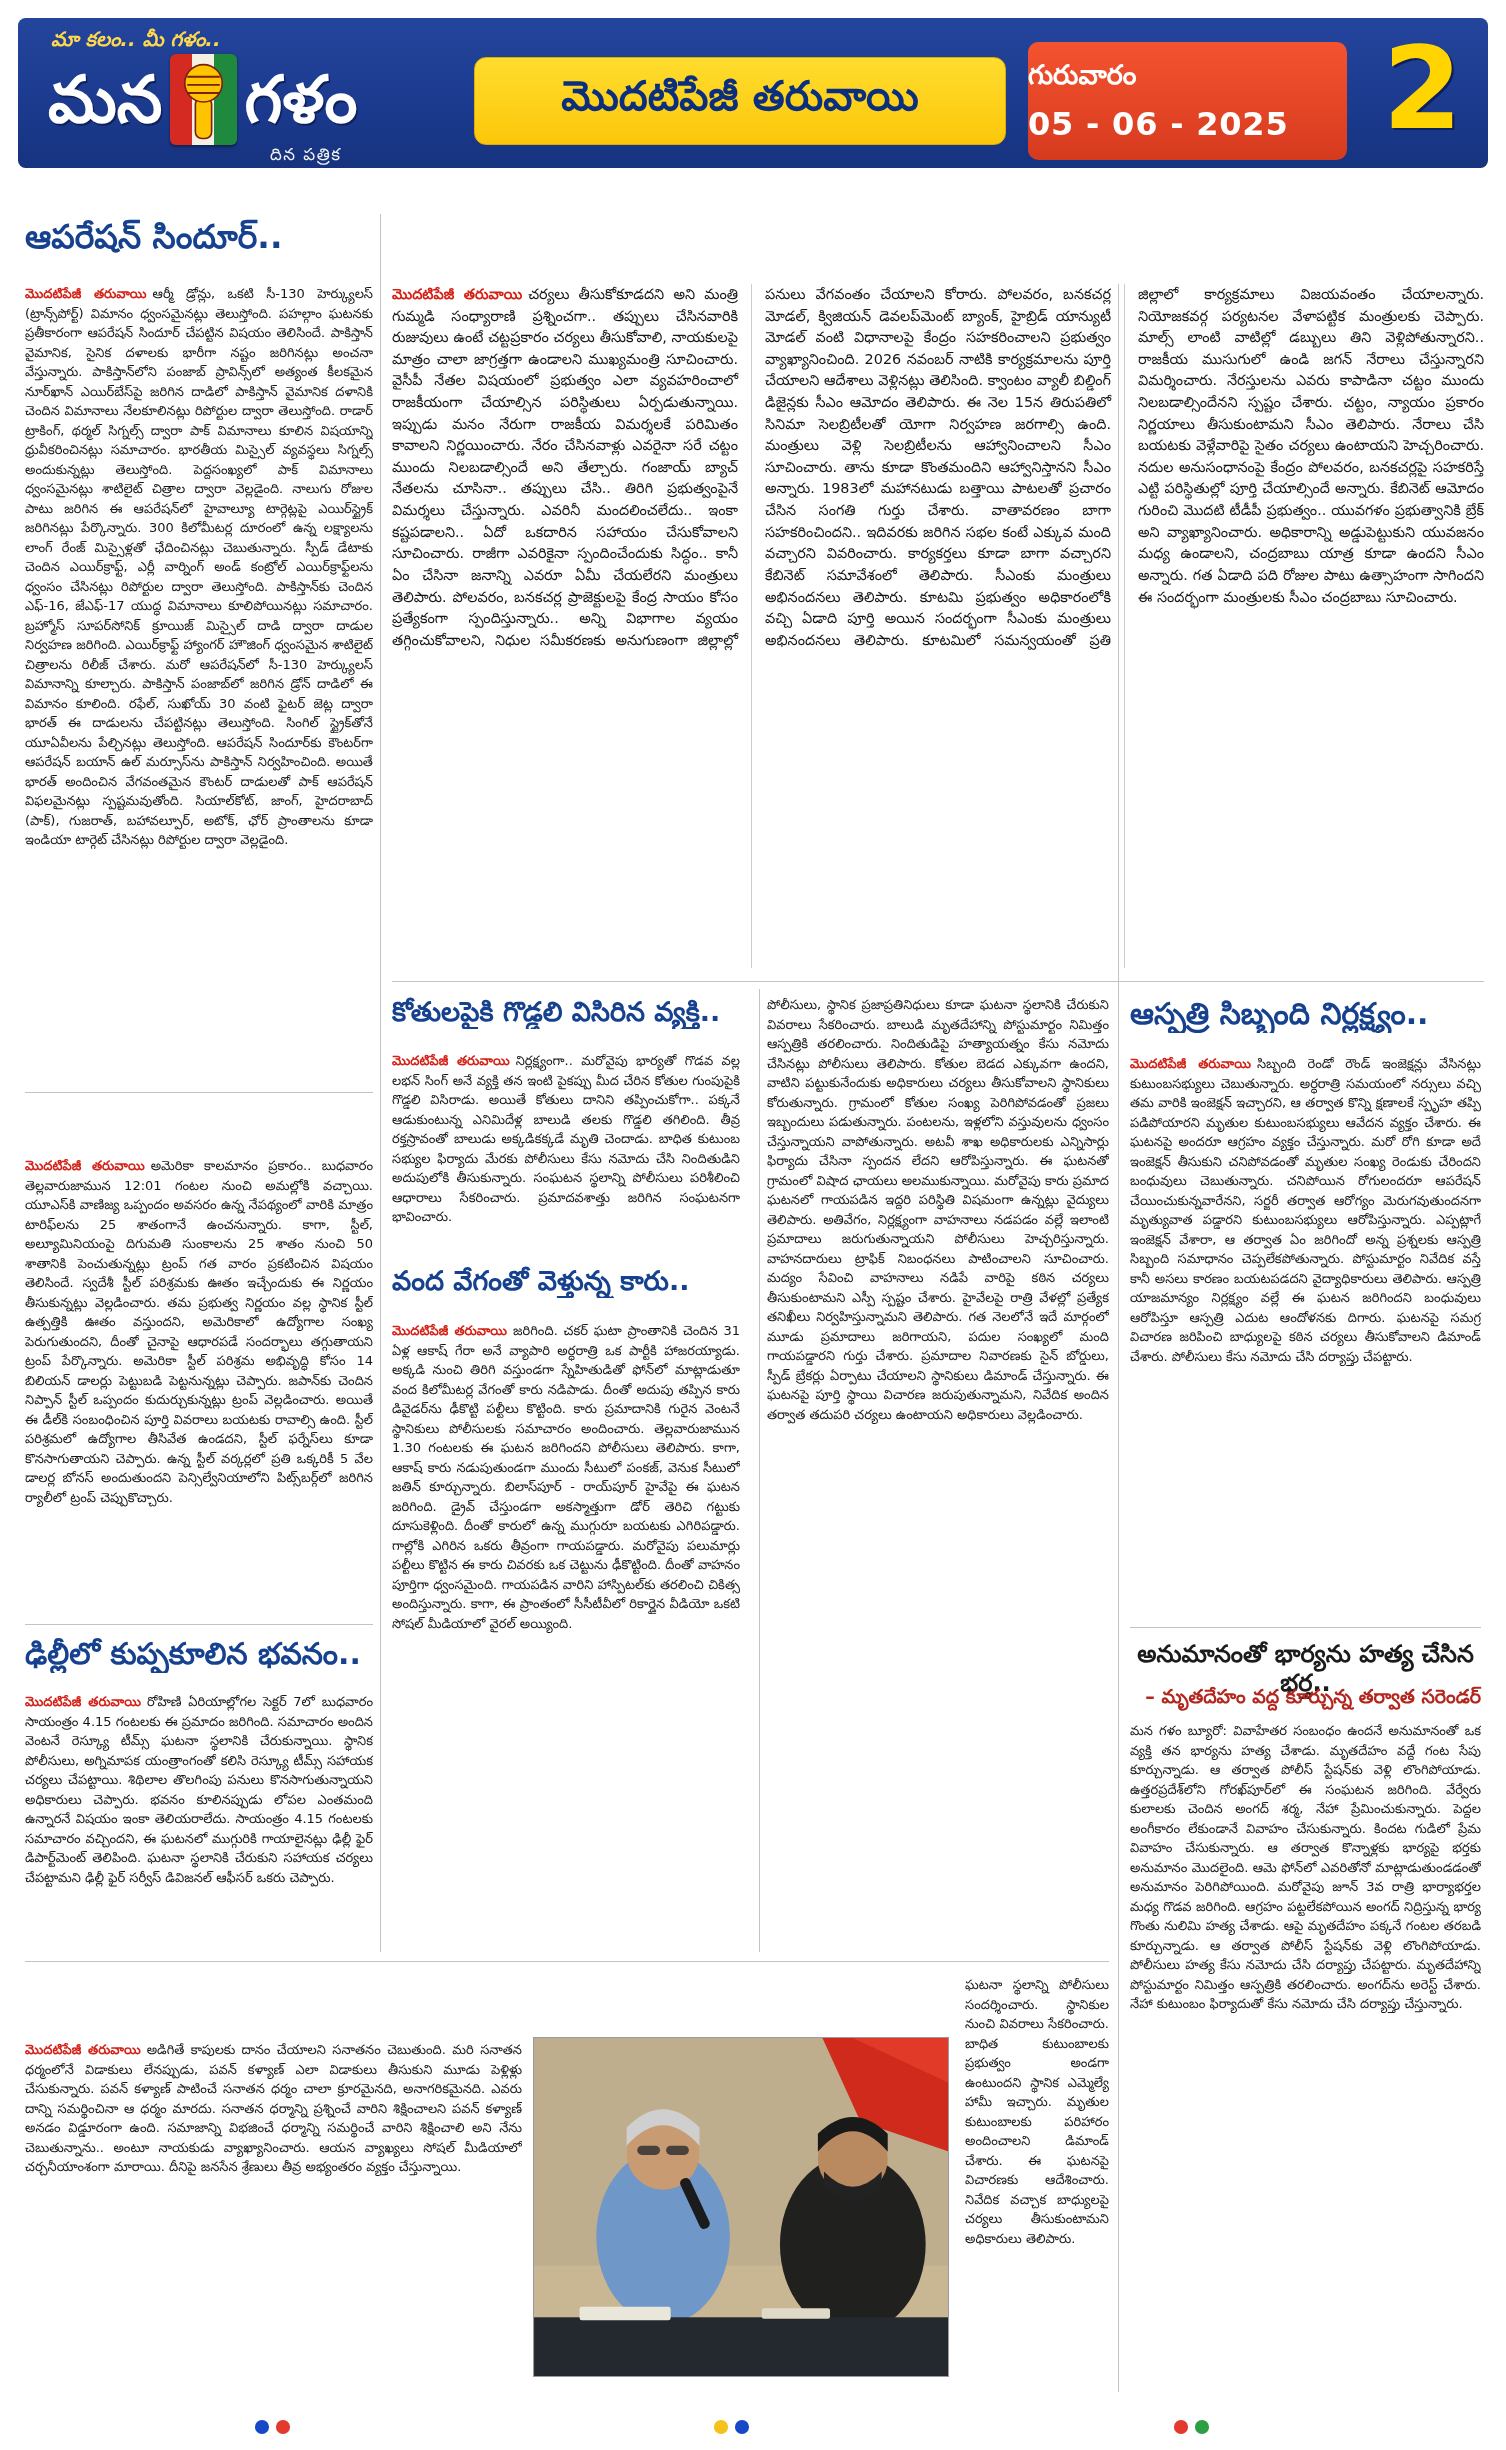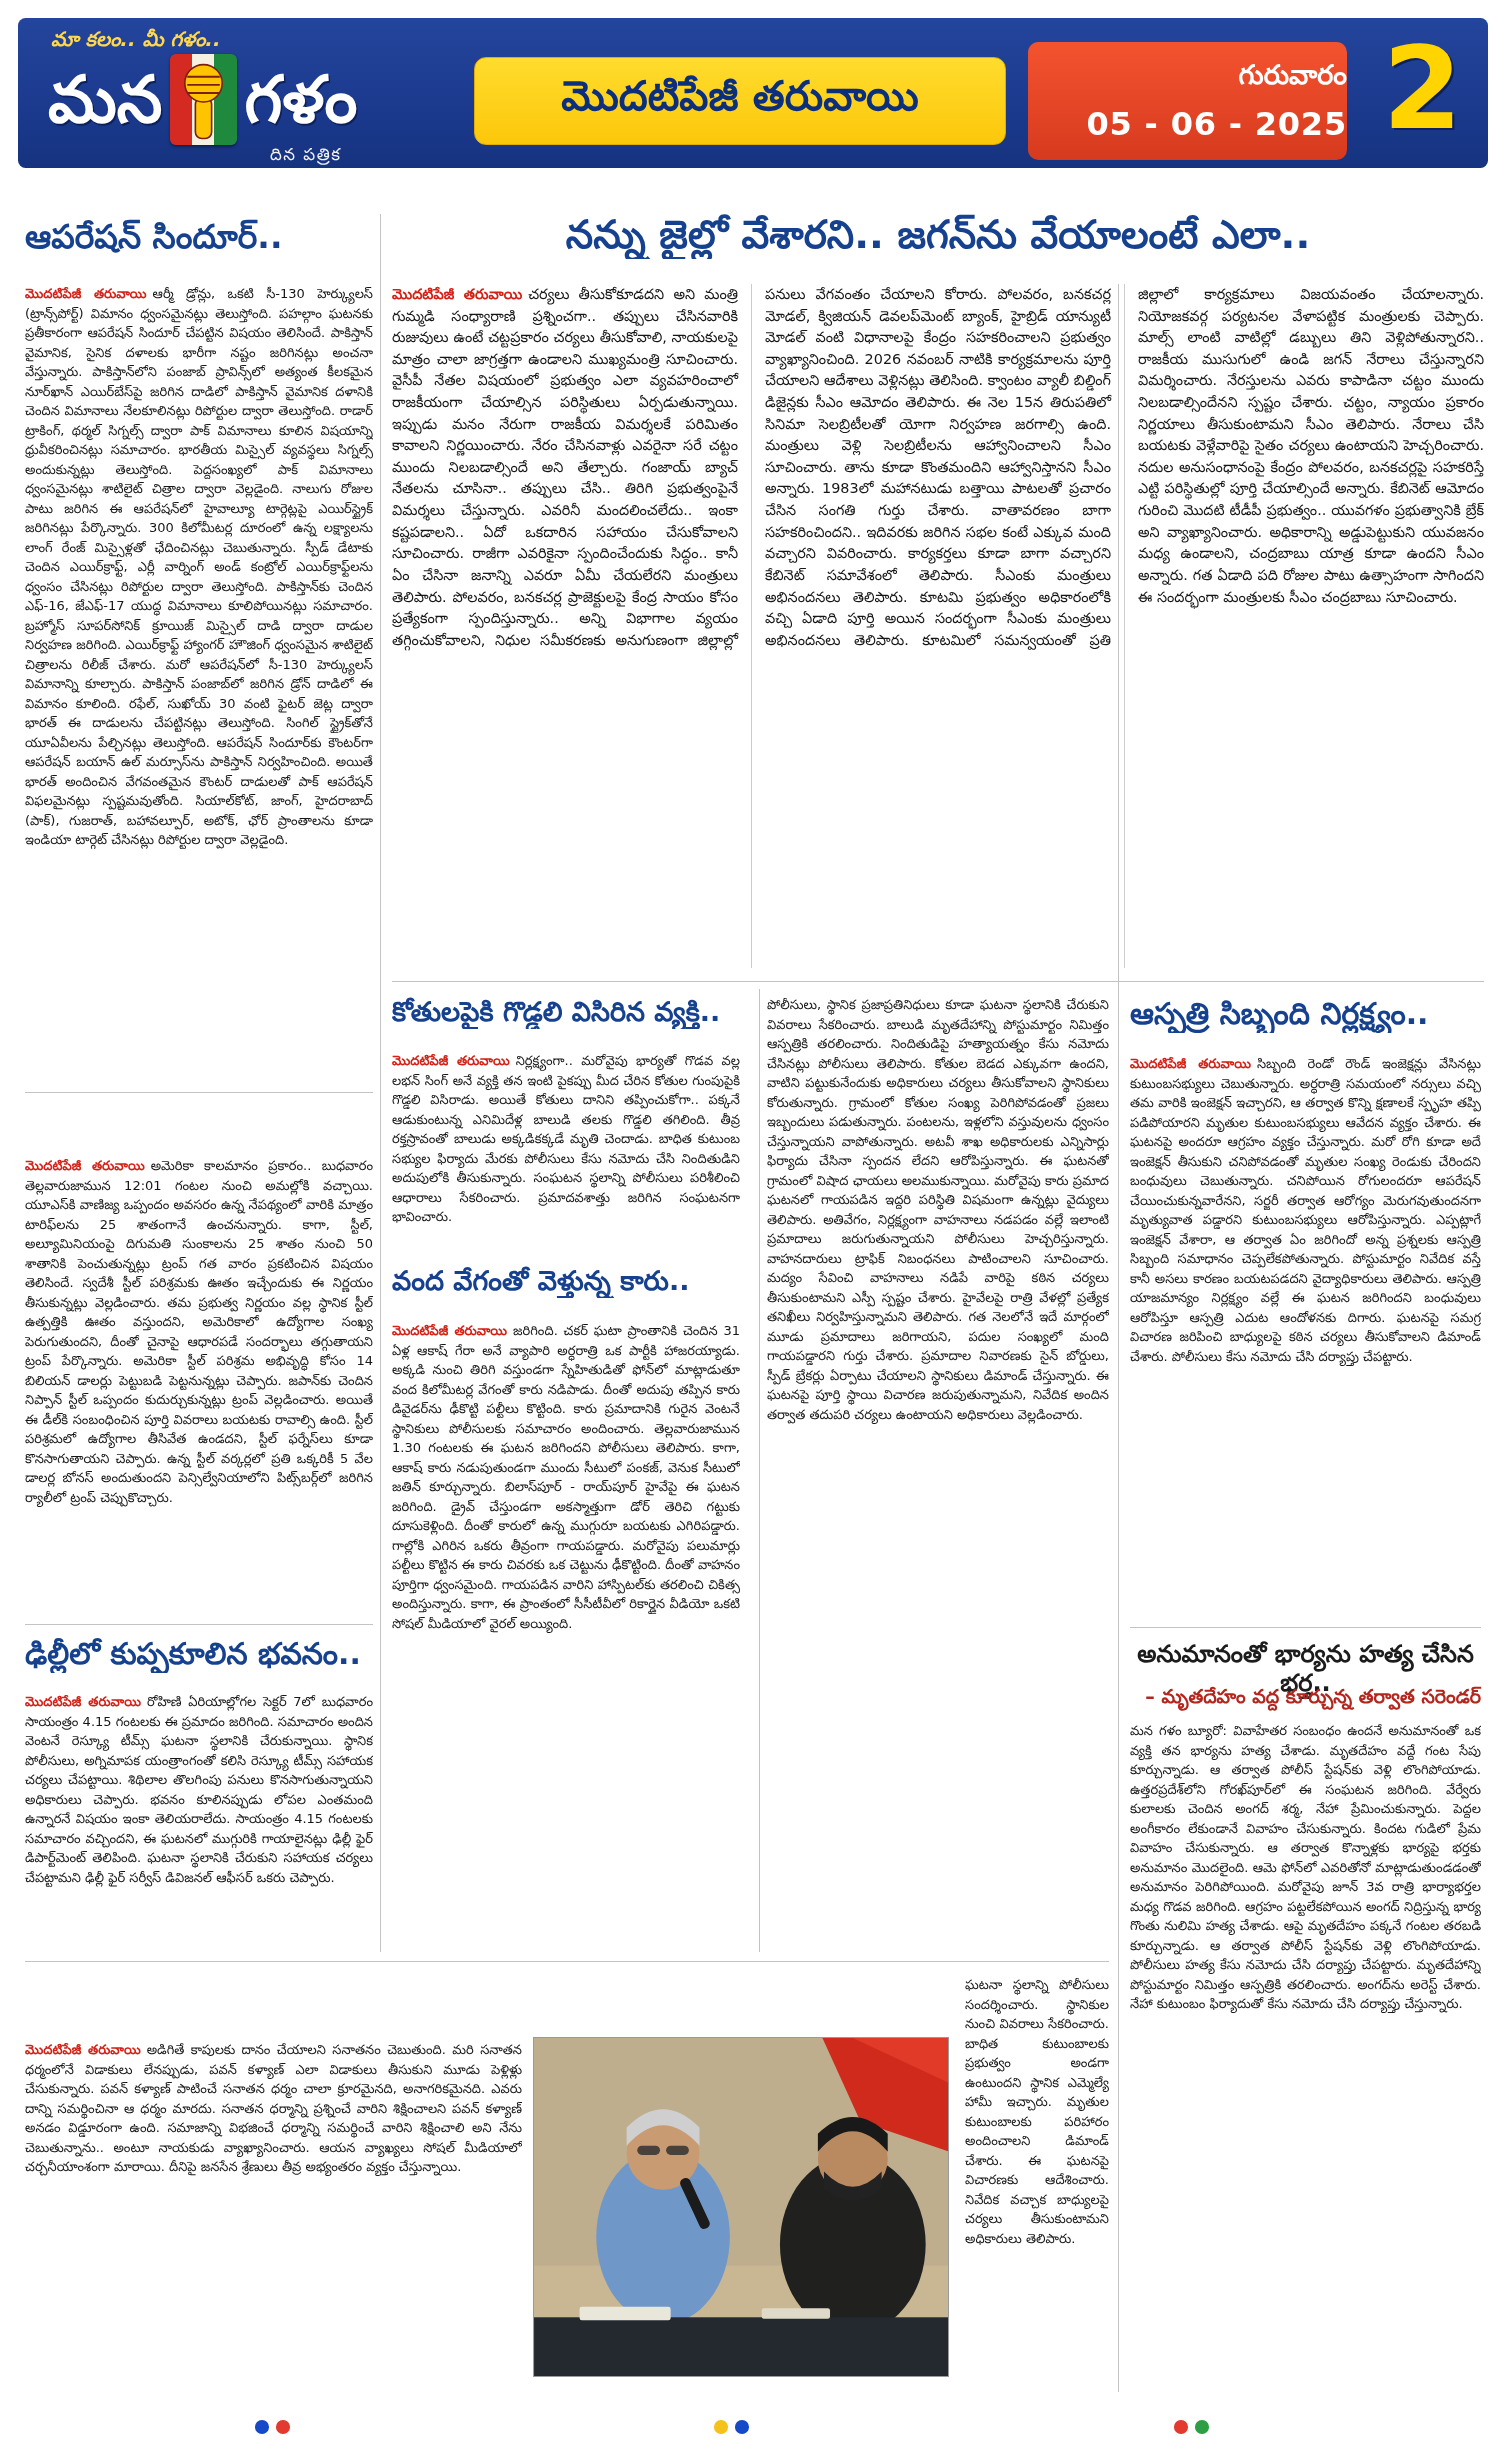--- a/index.html
+++ b/index.html
@@ -26,21 +26,21 @@
   .logo-sub { position:absolute; left:252px; top:126px; font-size:16.7px; color:#f3f3f3; letter-spacing:1.5px; }
   .banner {
     position:absolute; left:456px; top:39px; width:532px; height:88px;
     background:linear-gradient(180deg,#ffdc2e,#fcc70a); border:1.5px solid #e2ab00; border-radius:12px;
     display:flex; align-items:center; justify-content:center;
     font-size:41px; font-weight:800; color:#0b2f7d;
   }
   .datebox {
     position:absolute; left:1010px; top:24px; width:319px; height:118px;
     background:linear-gradient(180deg,#f4532f,#d63a1e); border-radius:10.6px;
-    display:flex; flex-direction:column; align-items:flex-end; justify-content:center; gap:7.6px;
+    display:flex; flex-direction:column; align-items:flex-start; justify-content:center; gap:7.6px;
   }
   .datebox .day { font-size:27px; color:#ffffff; font-weight:700; }
   .datebox .date { font-size:32px; color:#ffffff; font-weight:800; letter-spacing:0.8px; }
   .pagenum { position:absolute; right:26px; top:7.6px; font-size:114px; font-weight:800; color:#ffd400; line-height:1.1; text-shadow:2.3px 2.3px 0 #0c205c; }
 
   
   .vrule { position:absolute; width:0.8px; background:#c3c3c3; }
   .hrule { position:absolute; height:0.8px; background:#c3c3c3; }
 
   
@@ -95,21 +95,20 @@
   <div class="bt" style="left:25px;top:1156px;width:348px;height:456px">
     <span class="leadin">మొదటిపేజీ తరువాయి</span><span>అమెరికా కాలమానం ప్రకారం.. బుధవారం తెల్లవారుజామున 12:01 గంటల నుంచి అమల్లోకి వచ్చాయి. యూఎస్‌కి వాణిజ్య ఒప్పందం అవసరం ఉన్న నేపథ్యంలో వారికి మాత్రం టారిఫ్‌లను 25 శాతంగానే ఉంచనున్నారు. కాగా, స్టీల్, అల్యూమినియంపై దిగుమతి సుంకాలను 25 శాతం నుంచి 50 శాతానికి పెంచుతున్నట్లు ట్రంప్ గత వారం ప్రకటించిన విషయం తెలిసిందే. స్వదేశీ స్టీల్ పరిశ్రమకు ఊతం ఇచ్చేందుకు ఈ నిర్ణయం తీసుకున్నట్లు వెల్లడించారు. తమ ప్రభుత్వ నిర్ణయం వల్ల స్థానిక స్టీల్ ఉత్పత్తికి ఊతం వస్తుందని, అమెరికాలో ఉద్యోగాల సంఖ్య పెరుగుతుందని, దీంతో చైనాపై ఆధారపడే సందర్భాలు తగ్గుతాయని ట్రంప్ పేర్కొన్నారు. అమెరికా స్టీల్ పరిశ్రమ అభివృద్ధి కోసం 14 బిలియన్ డాలర్లు పెట్టుబడి పెట్టనున్నట్లు చెప్పారు. జపాన్‌కు చెందిన నిప్పాన్ స్టీల్ ఒప్పందం కుదుర్చుకున్నట్లు ట్రంప్ వెల్లడించారు. అయితే ఈ డీల్‌కి సంబంధించిన పూర్తి వివరాలు బయటకు రావాల్సి ఉంది. స్టీల్ పరిశ్రమలో ఉద్యోగాల తీసివేత ఉండదని, స్టీల్ ఫర్నేస్‌లు కూడా కొనసాగుతాయని చెప్పారు. ఉన్న స్టీల్ వర్కర్లలో ప్రతి ఒక్కరికీ 5 వేల డాలర్ల బోనస్ అందుతుందని పెన్సిల్వేనియాలోని పిట్స్‌బర్గ్‌లో జరిగిన ర్యాలీలో ట్రంప్ చెప్పుకొచ్చారు.</span>
   </div>
 
   <div class="hrule" style="left:25px;top:1624px;width:348px"></div>
   <h2 class="headline" style="left:25px;top:1636px;width:348px;font-size:30px">ఢిల్లీలో కుప్పకూలిన భవనం..</h2>
   <div class="bt" style="left:25px;top:1692px;width:348px;height:255px">
     <span class="leadin">మొదటిపేజీ తరువాయి</span><span>రోహిణి ఏరియాల్లోగల సెక్టర్ 7లో బుధవారం సాయంత్రం 4.15 గంటలకు ఈ ప్రమాదం జరిగింది. సమాచారం అందిన వెంటనే రెస్క్యూ టీమ్స్ ఘటనా స్థలానికి చేరుకున్నాయి. స్థానిక పోలీసులు, అగ్నిమాపక యంత్రాంగంతో కలిసి రెస్క్యూ టీమ్స్ సహాయక చర్యలు చేపట్టాయి. శిథిలాల తొలగింపు పనులు కొనసాగుతున్నాయని అధికారులు చెప్పారు. భవనం కూలినప్పుడు లోపల ఎంతమంది ఉన్నారనే విషయం ఇంకా తెలియరాలేదు. సాయంత్రం 4.15 గంటలకు సమాచారం వచ్చిందని, ఈ ఘటనలో ముగ్గురికి గాయాలైనట్లు ఢిల్లీ ఫైర్ డిపార్ట్‌మెంట్ తెలిపింది. ఘటనా స్థలానికి చేరుకుని సహాయక చర్యలు చేపట్టామని ఢిల్లీ ఫైర్ సర్వీస్ డివిజనల్ ఆఫీసర్ ఒకరు చెప్పారు.</span>
   </div>
 
-  <h1 class="headline" style="left:392px;top:211px;width:1092px;font-size:39px;text-align:center">నన్ను జైల్లో వేశారని.. జగన్‌ను వేయాలంటే ఎలా..</h1>
   <div class="bt cols3" style="left:392px;top:284px;width:1092px;height:684px">
     <span class="leadin">మొదటిపేజీ తరువాయి</span><span>చర్యలు తీసుకోకూడదని అని మంత్రి గుమ్మడి సంధ్యారాణి ప్రశ్నించగా.. తప్పులు చేసినవారికి రుజువులు ఉంటే చట్టప్రకారం చర్యలు తీసుకోవాలి, నాయకులపై మాత్రం చాలా జాగ్రత్తగా ఉండాలని ముఖ్యమంత్రి సూచించారు. వైసీపీ నేతల విషయంలో ప్రభుత్వం ఎలా వ్యవహరించాలో రాజకీయంగా చేయాల్సిన పరిస్థితులు ఏర్పడుతున్నాయి. ఇప్పుడు మనం నేరుగా రాజకీయ విమర్శలకే పరిమితం కావాలని నిర్ణయించారు. నేరం చేసినవాళ్లు ఎవరైనా సరే చట్టం ముందు నిలబడాల్సిందే అని తేల్చారు. గంజాయ్ బ్యాచ్ నేతలను చూసినా.. తప్పులు చేసి.. తిరిగి ప్రభుత్వంపైనే విమర్శలు చేస్తున్నారు. ఎవరినీ మందలించలేదు.. ఇంకా కష్టపడాలని.. ఏదో ఒకదారిన సహాయం చేసుకోవాలని సూచించారు. రాజీగా ఎవరికైనా స్పందించేందుకు సిద్ధం.. కానీ ఏం చేసినా జనాన్ని ఎవరూ ఏమీ చేయలేరని మంత్రులు తెలిపారు. పోలవరం, బనకచర్ల ప్రాజెక్టులపై కేంద్ర సాయం కోసం ప్రత్యేకంగా స్పందిస్తున్నారు.. అన్ని విభాగాల వ్యయం తగ్గించుకోవాలని, నిధుల సమీకరణకు అనుగుణంగా జిల్లాల్లో పనులు వేగవంతం చేయాలని కోరారు. పోలవరం, బనకచర్ల మోడల్, క్విజియన్ డెవలప్‌మెంట్ బ్యాంక్, హైబ్రిడ్ యాన్యుటీ మోడల్ వంటి విధానాలపై కేంద్రం సహకరించాలని ప్రభుత్వం వ్యాఖ్యానించింది. 2026 నవంబర్ నాటికి కార్యక్రమాలను పూర్తి చేయాలని ఆదేశాలు వెళ్లినట్లు తెలిసింది. క్వాంటం వ్యాలీ బిల్డింగ్ డిజైన్లకు సీఎం ఆమోదం తెలిపారు. ఈ నెల 15న తిరుపతిలో సినిమా సెలబ్రిటీలతో యోగా నిర్వహణ జరగాల్సి ఉంది. మంత్రులు వెళ్లి సెలబ్రిటీలను ఆహ్వానించాలని సీఎం సూచించారు. తాను కూడా కొంతమందిని ఆహ్వానిస్తానని సీఎం అన్నారు. 1983లో మహానటుడు బత్తాయి పాటలతో ప్రచారం చేసిన సంగతి గుర్తు చేశారు. వాతావరణం బాగా సహకరించిందని.. ఇదివరకు జరిగిన సభల కంటే ఎక్కువ మంది వచ్చారని వివరించారు. కార్యకర్తలు కూడా బాగా వచ్చారని కేబినెట్ సమావేశంలో తెలిపారు. సీఎంకు మంత్రులు అభినందనలు తెలిపారు. కూటమి ప్రభుత్వం అధికారంలోకి వచ్చి ఏడాది పూర్తి అయిన సందర్భంగా సీఎంకు మంత్రులు అభినందనలు తెలిపారు. కూటమిలో సమన్వయంతో ప్రతి జిల్లాలో కార్యక్రమాలు విజయవంతం చేయాలన్నారు. నియోజకవర్గ పర్యటనల వేళాపట్టిక మంత్రులకు చెప్పారు. మాల్స్ లాంటి వాటిల్లో డబ్బులు తిని వెళ్లిపోతున్నారని.. రాజకీయ ముసుగులో ఉండి జగన్ నేరాలు చేస్తున్నారని విమర్శించారు. నేరస్తులను ఎవరు కాపాడినా చట్టం ముందు నిలబడాల్సిందేనని స్పష్టం చేశారు. చట్టం, న్యాయం ప్రకారం నిర్ణయాలు తీసుకుంటామని సీఎం తెలిపారు. నేరాలు చేసి బయటకు వెళ్లేవారిపై సైతం చర్యలు ఉంటాయని హెచ్చరించారు. నదుల అనుసంధానంపై కేంద్రం పోలవరం, బనకచర్లపై సహకరిస్తే ఎట్టి పరిస్థితుల్లో పూర్తి చేయాల్సిందే అన్నారు. కేబినెట్ ఆమోదం గురించి మొదటి టీడీపీ ప్రభుత్వం.. యువగళం ప్రభుత్వానికి బ్రేక్ అని వ్యాఖ్యానించారు. అధికారాన్ని అడ్డుపెట్టుకుని యువజనం మధ్య ఉండాలని, చంద్రబాబు యాత్ర కూడా ఉందని సీఎం అన్నారు. గత ఏడాది పది రోజుల పాటు ఉత్సాహంగా సాగిందని ఈ సందర్భంగా మంత్రులకు సీఎం చంద్రబాబు సూచించారు.</span>
   </div>
   <div class="hrule" style="left:392px;top:981px;width:1092px"></div>
 
   <h2 class="headline" style="left:392px;top:996px;width:348px;font-size:27px">కోతులపైకి గొడ్డలి విసిరిన వ్యక్తి..</h2>
   <div class="bt" style="left:392px;top:1051px;width:348px;height:190px">
     <span class="leadin">మొదటిపేజీ తరువాయి</span><span>నిర్లక్ష్యంగా.. మరోవైపు భార్యతో గొడవ వల్ల లభన్ సింగ్ అనే వ్యక్తి తన ఇంటి పైకప్పు మీద చేరిన కోతుల గుంపుపైకి గొడ్డలి విసిరాడు. అయితే కోతులు దానిని తప్పించుకోగా.. పక్కనే ఆడుకుంటున్న ఎనిమిదేళ్ల బాలుడి తలకు గొడ్డలి తగిలింది. తీవ్ర రక్తస్రావంతో బాలుడు అక్కడికక్కడే మృతి చెందాడు. బాధిత కుటుంబ సభ్యుల ఫిర్యాదు మేరకు పోలీసులు కేసు నమోదు చేసి నిందితుడిని అదుపులోకి తీసుకున్నారు. సంఘటన స్థలాన్ని పోలీసులు పరిశీలించి ఆధారాలు సేకరించారు. ప్రమాదవశాత్తు జరిగిన సంఘటనగా భావించారు.</span>
   </div>
 

